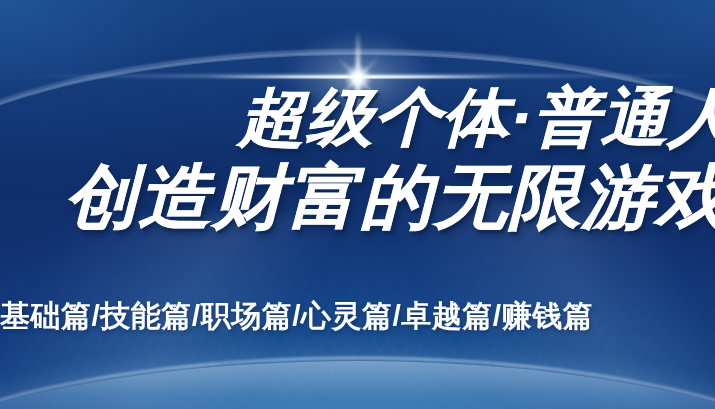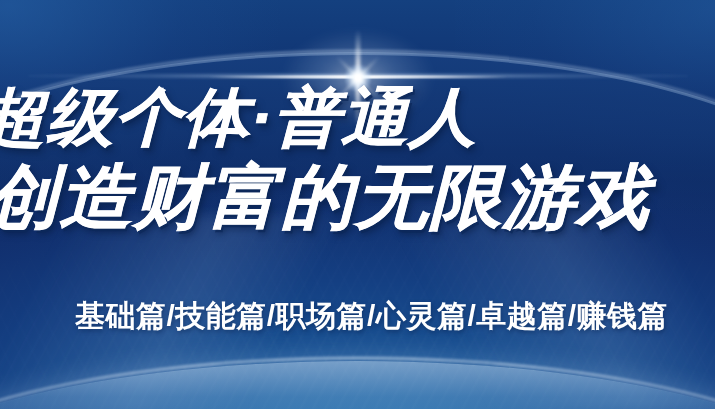--- a/index.html
+++ b/index.html
@@ -192,21 +192,21 @@
     border-radius: 50% / 50%;
     border-top: 2px solid rgba(235,245,255,0.70);
     filter: blur(1.6px);
   }
 
   
   .title-block {
     position: absolute;
     left: 0; right: 0;
     top: 86px;
-    text-align: left;
+    text-align: right;
     z-index: 6;
   }
   .title-line {
     color: #ffffff;
     font-weight: 700;
     font-style: italic;
     letter-spacing: 1px;
     line-height: 1.0;
     white-space: nowrap;
     text-shadow:
@@ -220,29 +220,27 @@
   }
   .title-line-2 {
     font-size: 70px;
     margin-top: 13px;
     transform: scaleX(1.04);
   }
   .subtitle {
     position: absolute;
     left: 0; right: 0;
     top: 296px;
-    text-align: center;
     color: #ffffff;
     font-size: 30px;
     font-weight: 700;
     letter-spacing: 0.5px;
     white-space: nowrap;
     z-index: 6;
     text-shadow: 1px 2px 4px rgba(10,35,80,0.55);
-    margin-left: 28px;
   }
 </style>
 </head>
 <body>
 
 <div id="poster">
 
   <div class="bg-base"></div>
   <div class="bg-top-sky"></div>
   <div class="bg-corner-left"></div>

